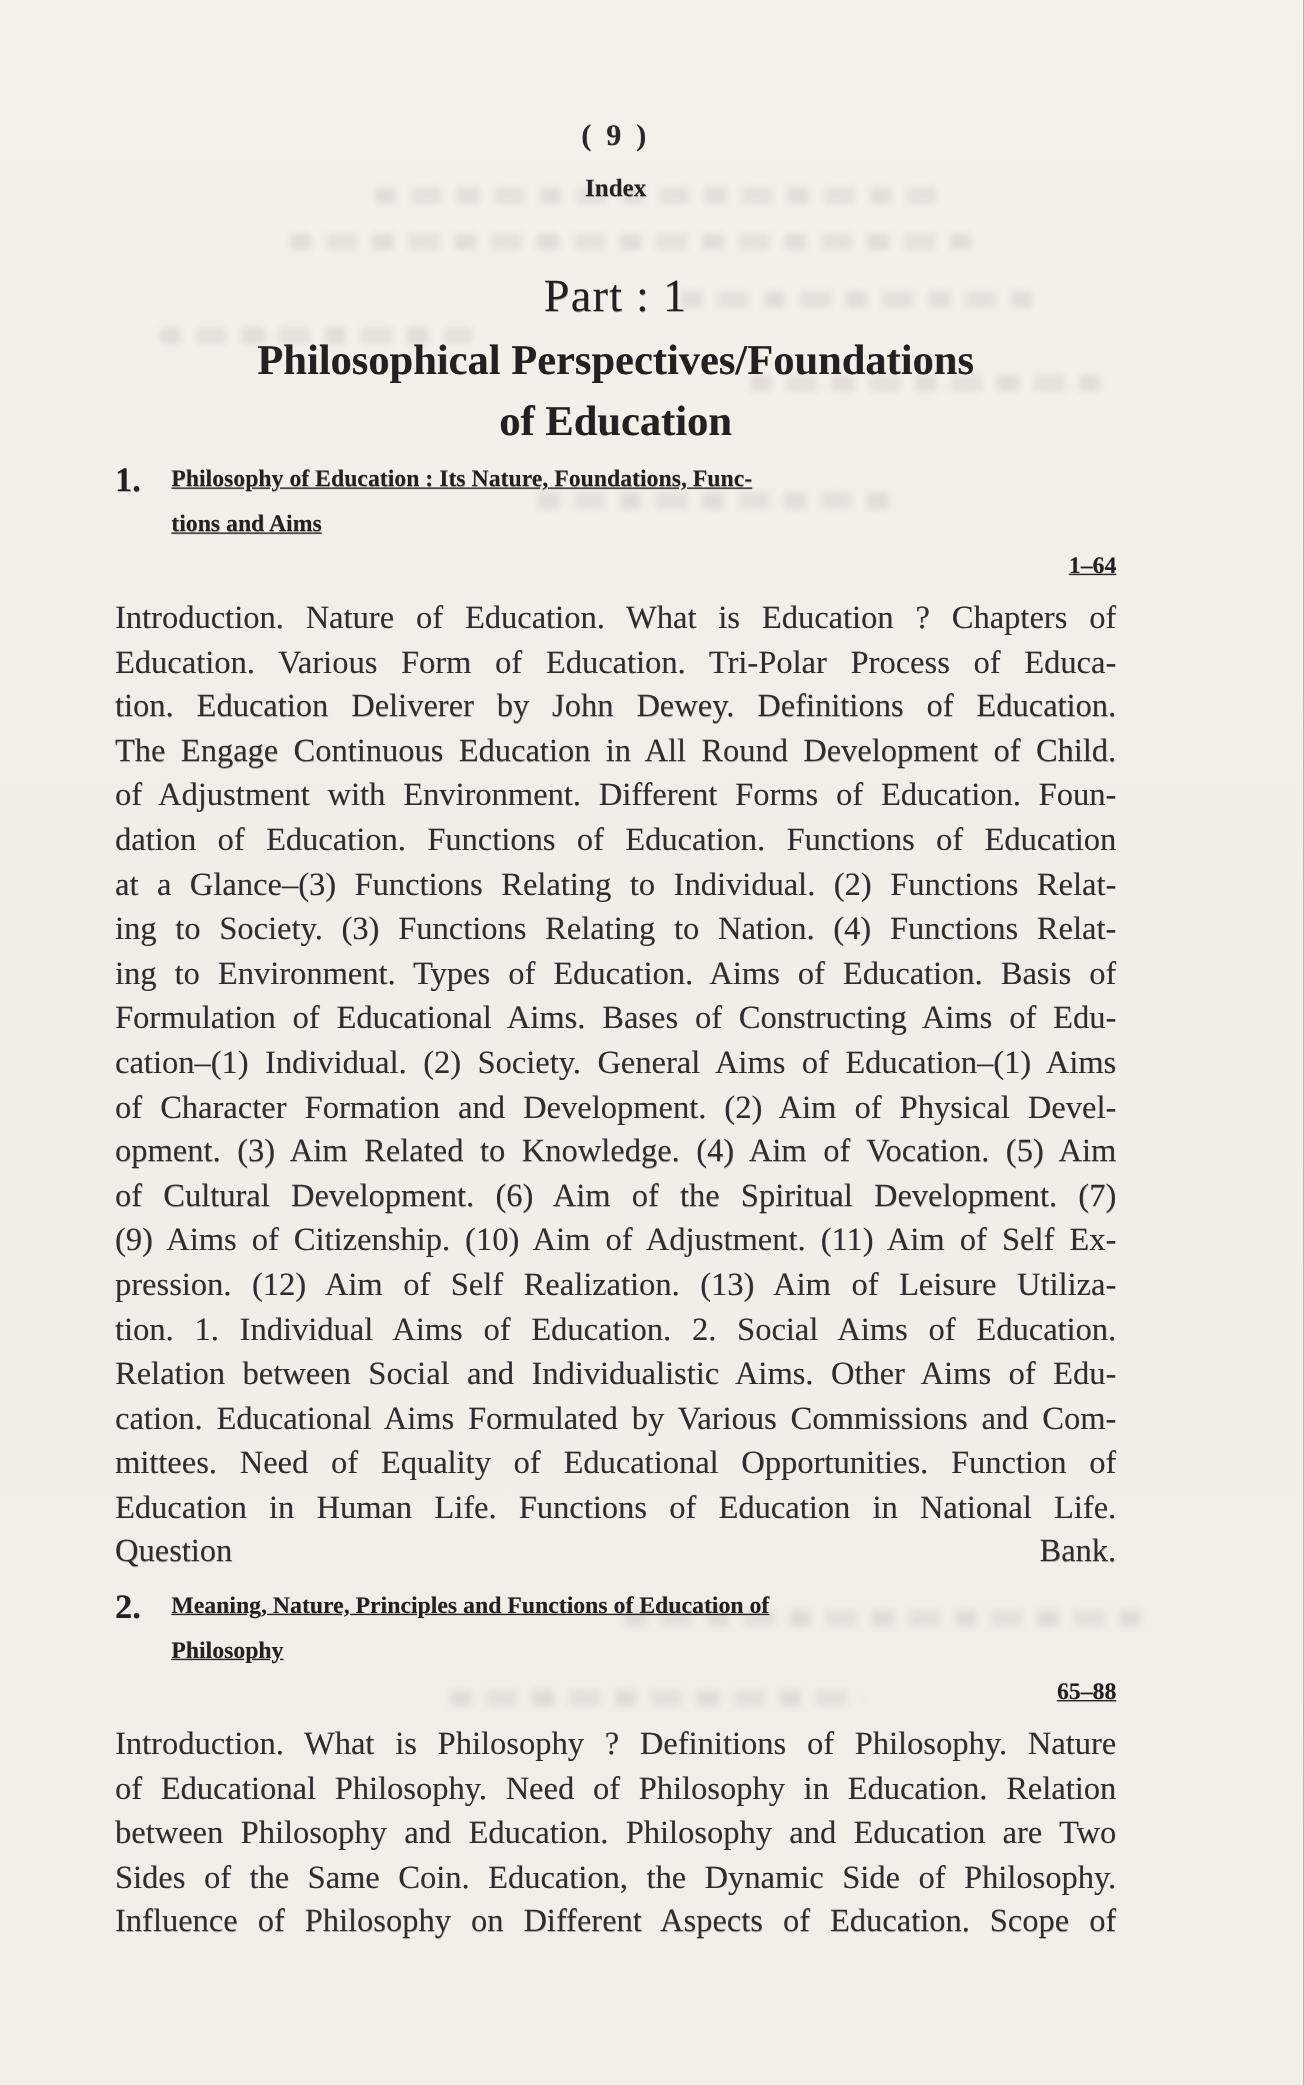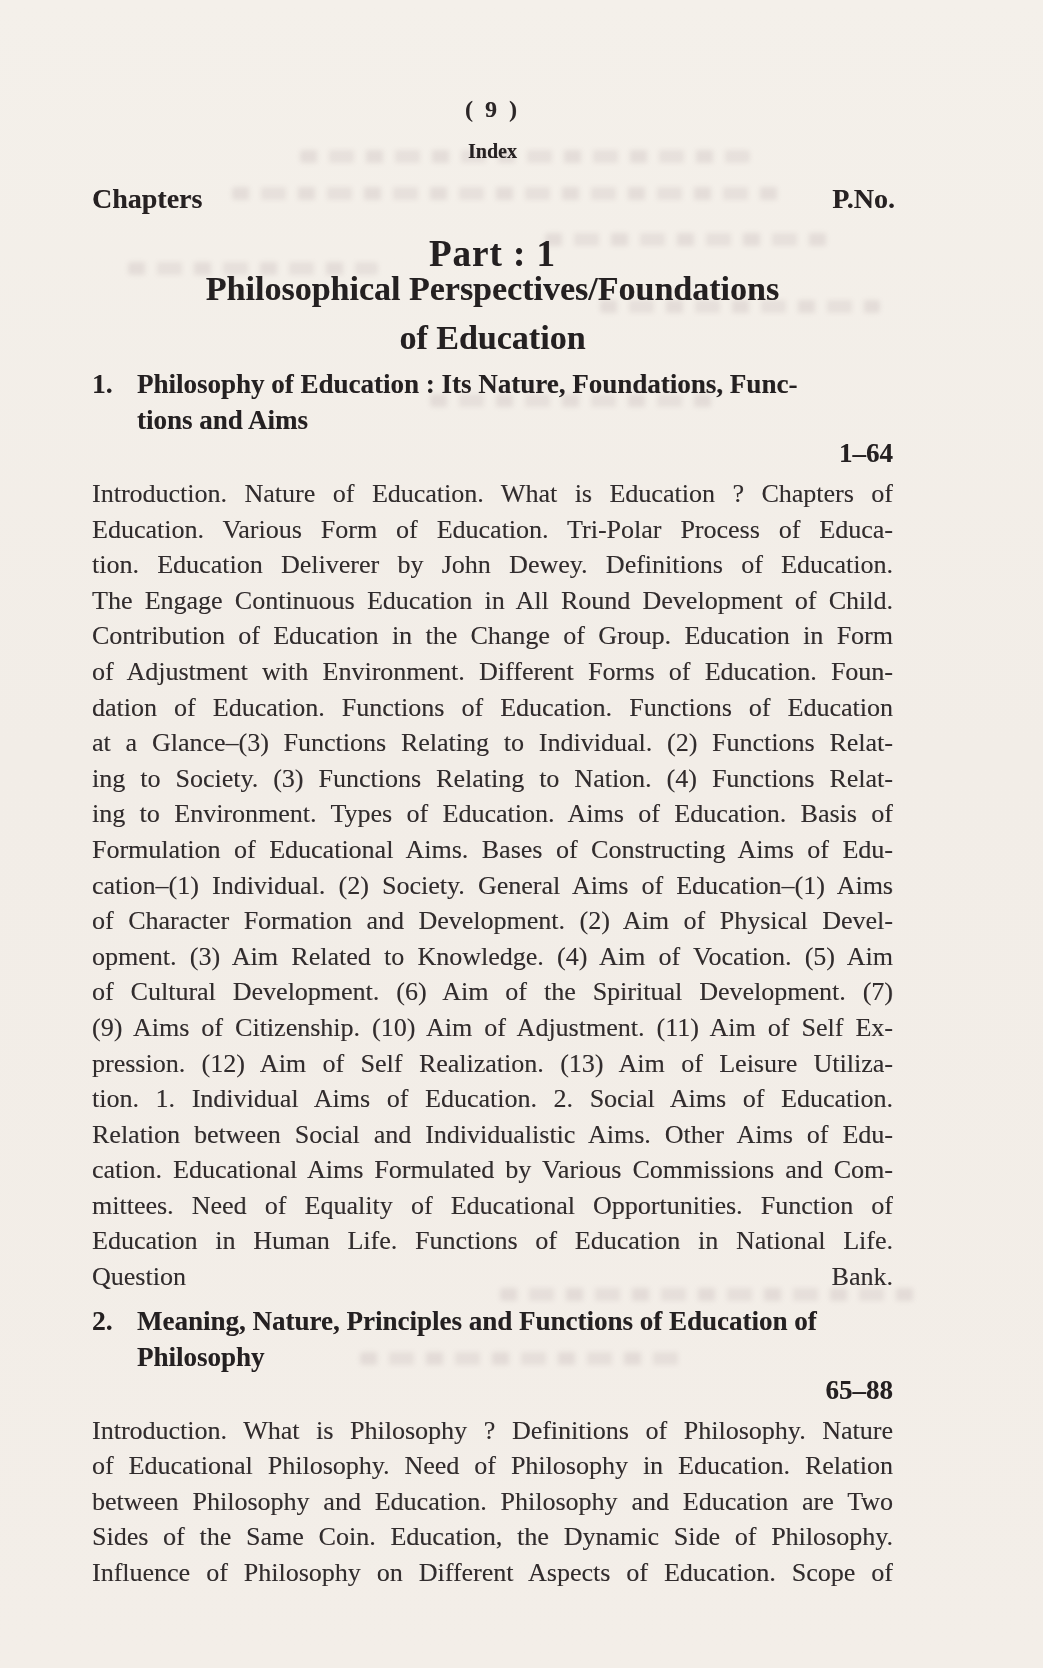--- a/index.html
+++ b/index.html
@@ -19,28 +19,28 @@
       rgba(145,124,130,.30) 29px 54px, rgba(145,124,130,0) 54px 66px);
   }
   .centered{position:absolute;left:92px;width:801px;text-align:center;}
   .pagenum{top:96px;font-weight:bold;font-size:24px;letter-spacing:3px;color:#2b2627;}
   .index-title{top:140px;font-weight:bold;font-size:20px;color:#262122;}
   .cols-row{
     position:absolute;top:183px;left:92px;right:148px;
     display:flex;justify-content:space-between;
     font-weight:bold;font-size:28px;color:#262122;
   }
-  .part-label{top:216px;font-weight:bold;font-size:37px;letter-spacing:1px;color:#242021;margin-top:16px;}
+  .part-label{top:216px;font-weight:normal;font-size:37px;letter-spacing:1px;color:#242021;}
   .part-title{top:264px;font-weight:bold;font-size:34px;line-height:49px;color:#242021;}
   #chapters{position:absolute;top:366px;left:92px;right:150px;}
   .chapter + .chapter{margin-top:8px;}
   .chapter-head{display:flex;}
   .num{width:45px;flex:0 0 45px;font-weight:bold;font-size:27.5px;line-height:36px;color:#242021;}
   .twrap{flex:1;min-width:0;}
-  .tline,.tlast{font-weight:bold;font-size:27px;line-height:36px;color:#242021;}
+  .tline,.tlast{font-weight:bold;font-size:19px;line-height:36px;color:#242021;text-decoration:underline;}
   .tline{white-space:nowrap;overflow:hidden;}
   .tlast{display:flex;justify-content:space-between;}
   .pages{font-weight:bold;margin-top:33px;}
   .chapter-body{margin-top:5px;}
   .bline{
     font-size:26px;line-height:35.6px;
     white-space:nowrap;overflow:hidden;
     text-align:justify;text-align-last:justify;
   }
 </style>
@@ -55,24 +55,20 @@
   <div class="ghost" style="left:128px;top:262px;width:250px;"></div>
   <div class="ghost" style="left:600px;top:300px;width:280px;"></div>
   <div class="ghost" style="left:430px;top:394px;width:290px;"></div>
   <div class="ghost" style="left:500px;top:1288px;width:420px;"></div>
   <div class="ghost" style="left:360px;top:1352px;width:330px;"></div>
 
   <div class="centered pagenum">( 9 )</div>
 
   <div class="centered index-title">Index</div>
 
-  <div class="cols-row">
-    <span>Chapters</span>
-    <span>P.No.</span>
-  </div>
 
   <div class="centered part-label">Part : 1</div>
 
   <div class="centered part-title">
     <div>Philosophical Perspectives/Foundations</div>
     <div>of Education</div>
   </div>
 
   <div id="chapters">
       <div class="chapter">
@@ -84,21 +80,20 @@
               <div style="display: inline;">tions and Aims</div>
               <div class="pages" style="display: inline;">1–64</div>
             </div>
           </div>
         </div>
         <div class="chapter-body">
           <div class="bline fitline">Introduction. Nature of Education. What is Education ? Chapters of</div>
           <div class="bline fitline">Education. Various Form of Education. Tri-Polar Process of Educa-</div>
           <div class="bline fitline">tion. Education Deliverer by John Dewey. Definitions of Education.</div>
           <div class="bline fitline">The Engage Continuous Education in All Round Development of Child.</div>
-          <div class="bline fitline">Contribution of Education in the Change of Group. Education in Form</div>
           <div class="bline fitline">of Adjustment with Environment. Different Forms of Education. Foun-</div>
           <div class="bline fitline">dation of Education. Functions of Education. Functions of Education</div>
           <div class="bline fitline">at a Glance–(3) Functions Relating to Individual. (2) Functions Relat-</div>
           <div class="bline fitline">ing to Society. (3) Functions Relating to Nation. (4) Functions Relat-</div>
           <div class="bline fitline">ing to Environment. Types of Education. Aims of Education. Basis of</div>
           <div class="bline fitline">Formulation of Educational Aims. Bases of Constructing Aims of Edu-</div>
           <div class="bline fitline">cation–(1) Individual. (2) Society. General Aims of Education–(1) Aims</div>
           <div class="bline fitline">of Character Formation and Development. (2) Aim of Physical Devel-</div>
           <div class="bline fitline">opment. (3) Aim Related to Knowledge. (4) Aim of Vocation. (5) Aim</div>
           <div class="bline fitline">of Cultural Development. (6) Aim of the Spiritual Development. (7)</div>

